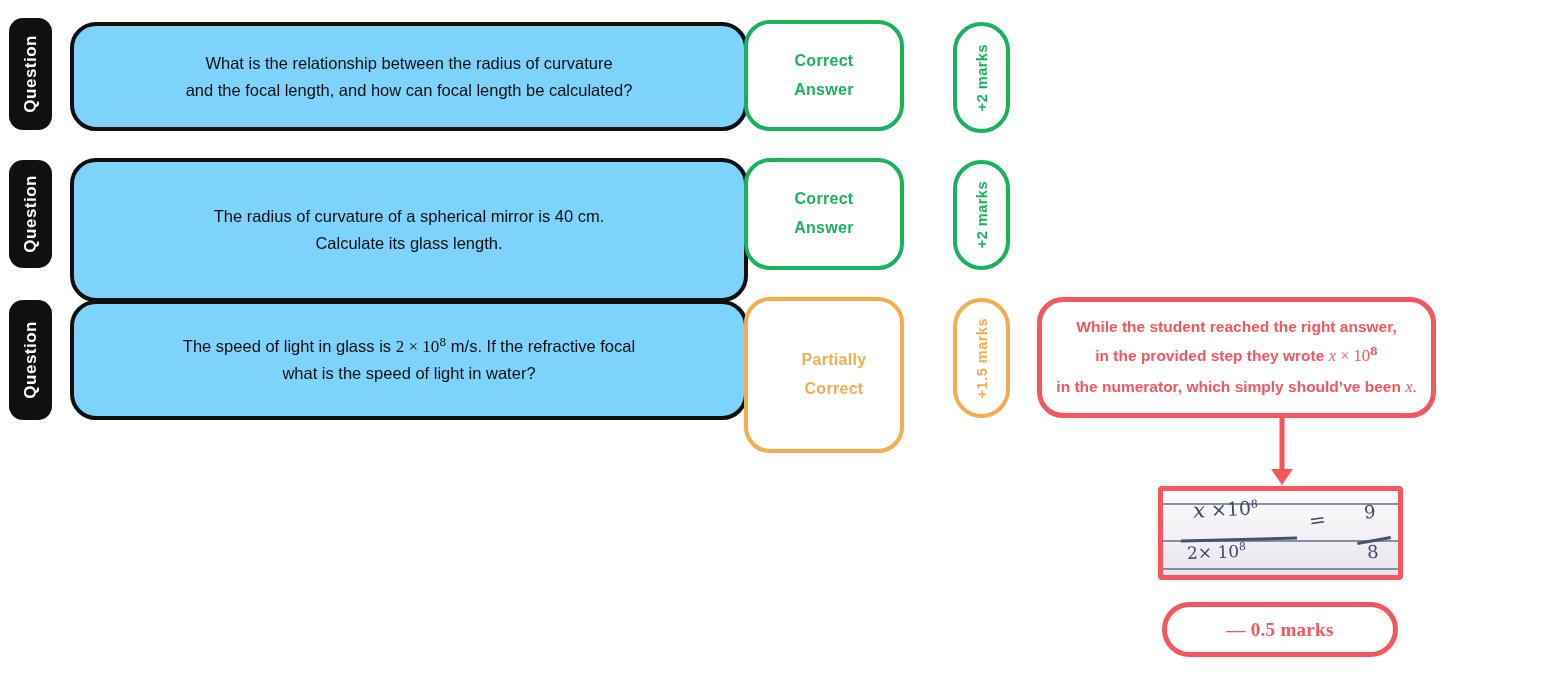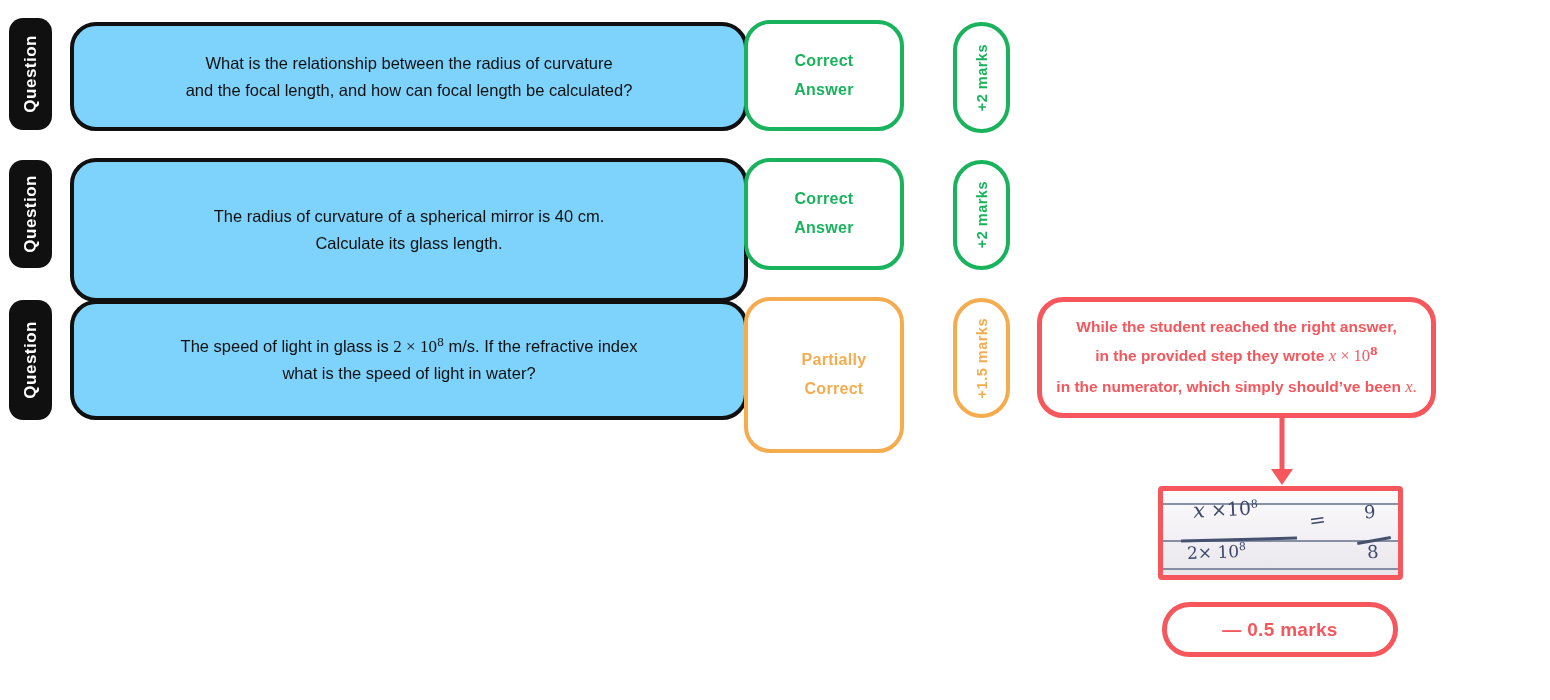--- a/index.html
+++ b/index.html
@@ -206,20 +206,21 @@
     height: 55px;
     border: 5px solid #F5575D;
     border-radius: 28px;
     display: flex;
     align-items: center;
     justify-content: center;
     color: #F5575D;
     font-weight: 700;
     font-size: 19px;
     letter-spacing: 0.3px;
+    font-family: Liberation Serif, serif;
   }
 </style>
 </head>
 <body>
 
 <div class="canvas">
 
   <div class="row-label q1-label">
     <span>Question</span>
   </div>
@@ -252,21 +253,21 @@
   </div>
   <div class="marks-pill green q2-pill">
     <span>+2 marks</span>
   </div>
 
   <div class="row-label q3-label">
     <span>Question</span>
   </div>
   <div class="q-box q3-box">
     <div class="q-text">
-      <div><span>The speed of light in glass is </span><span class="math">2 × 10</span><sup>8</sup><span> m/s. If the refractive index</span></div>
+      <div><span>The speed of light in glass is </span><span class="math">2 × 10</span><sup>8</sup><span> m/s. If the refractive focal</span></div>
       <div>what is the speed of light in water?</div>
     </div>
   </div>
   <div class="status-badge amber q3-status">
     <div>Partially</div>
     <div>Correct</div>
   </div>
   <div class="marks-pill amber q3-pill">
     <span>+1.5 marks</span>
   </div>

